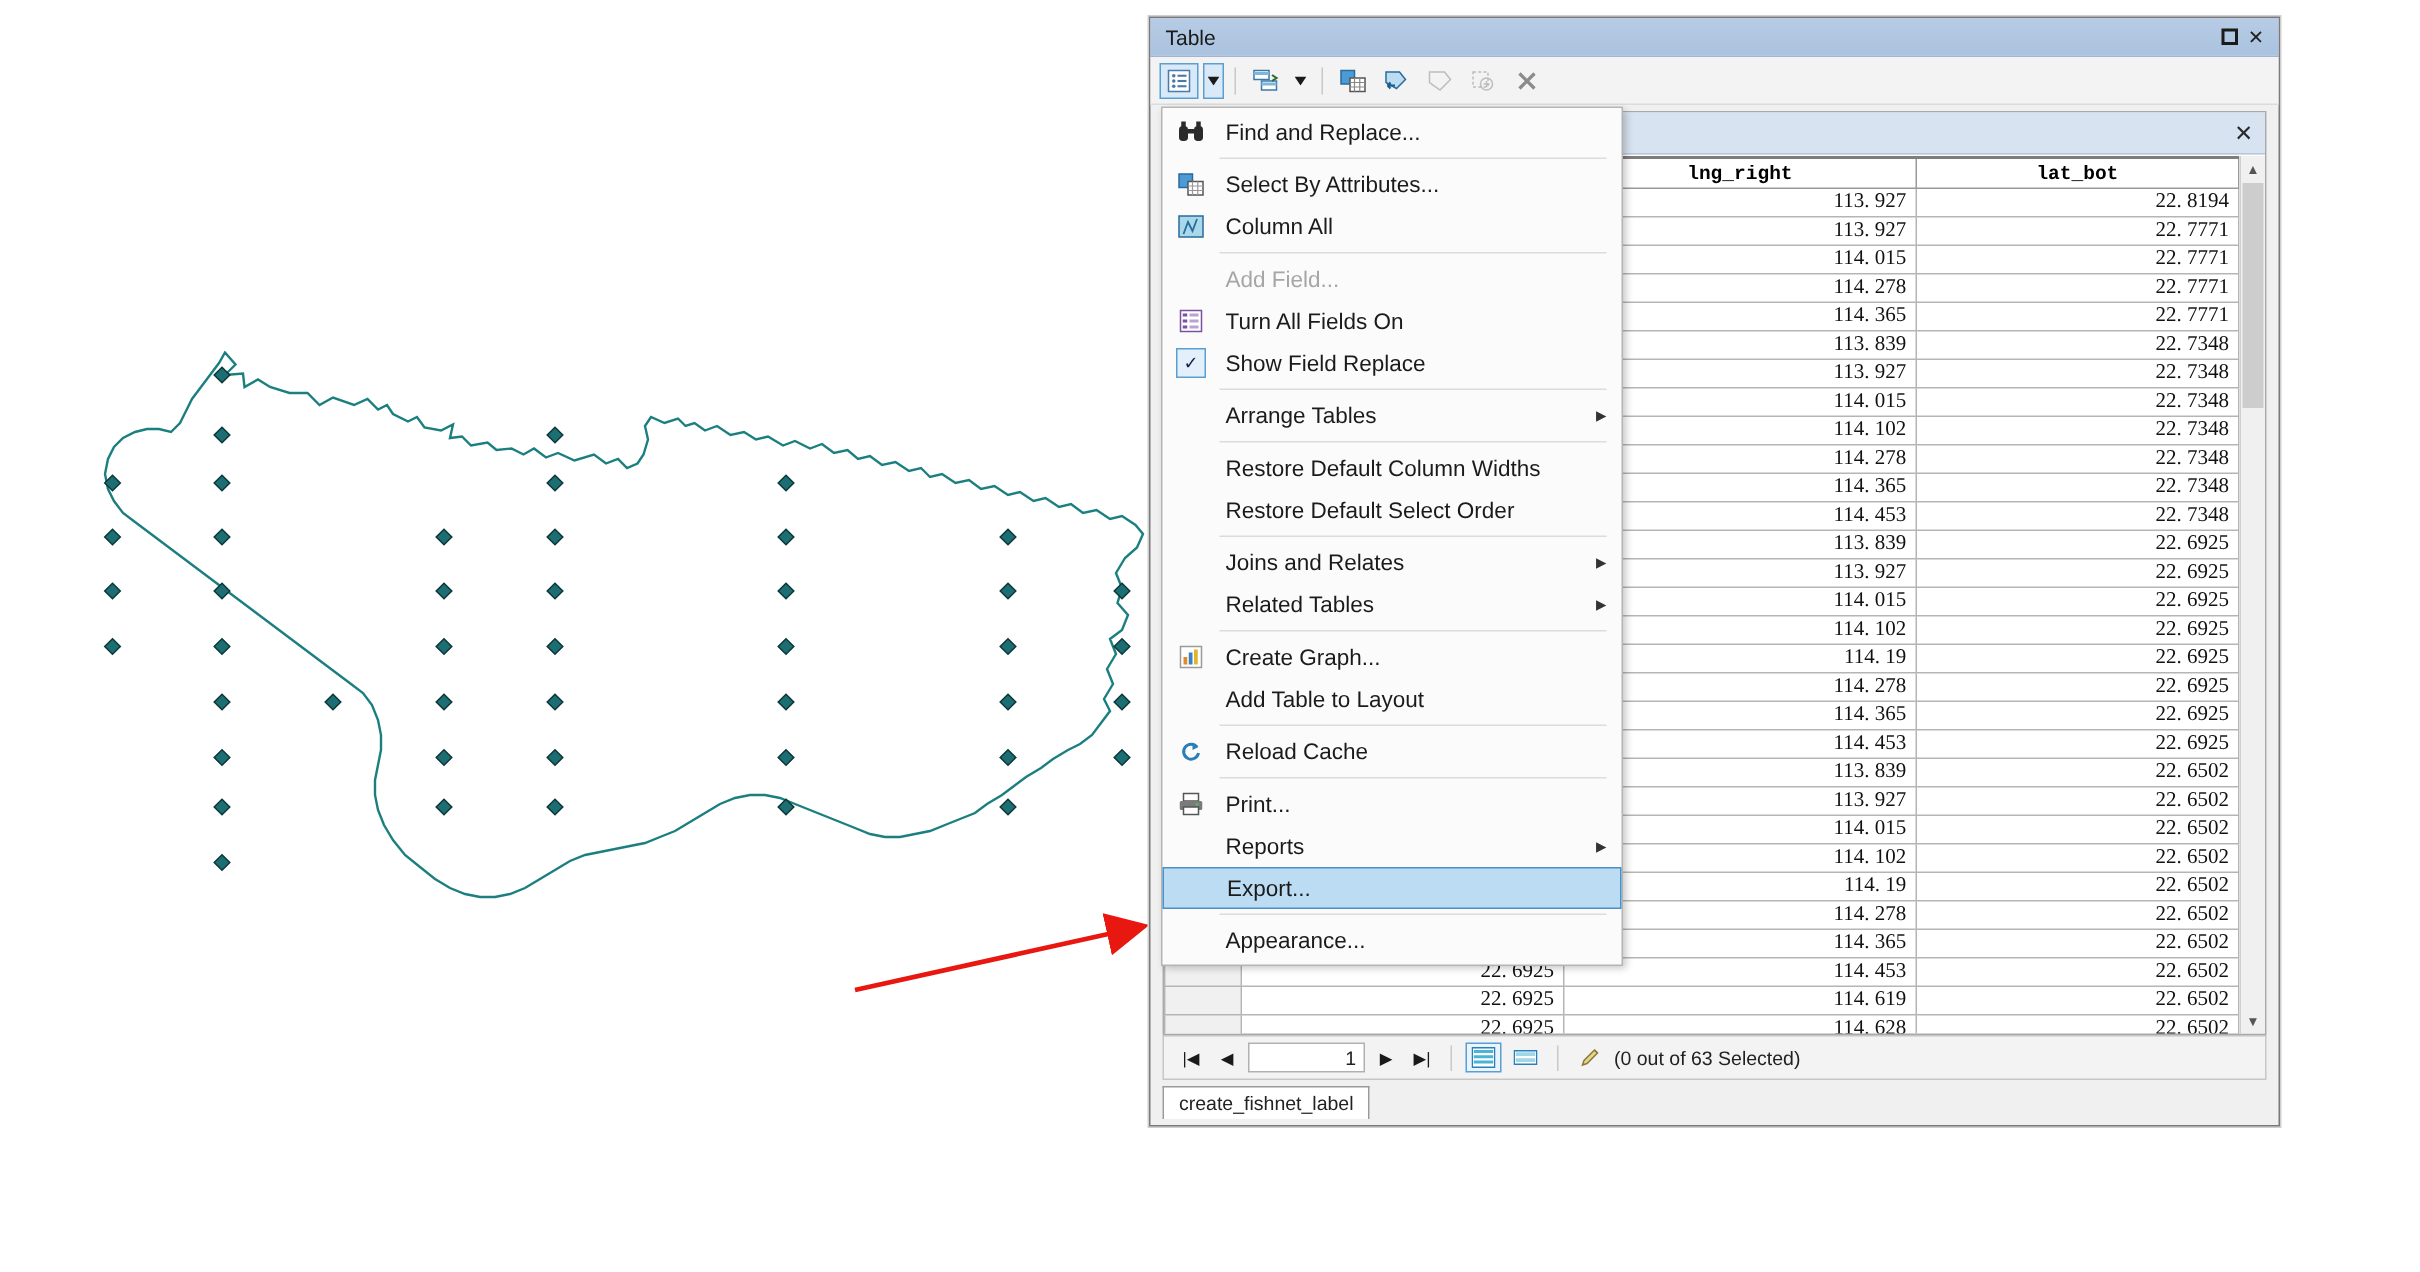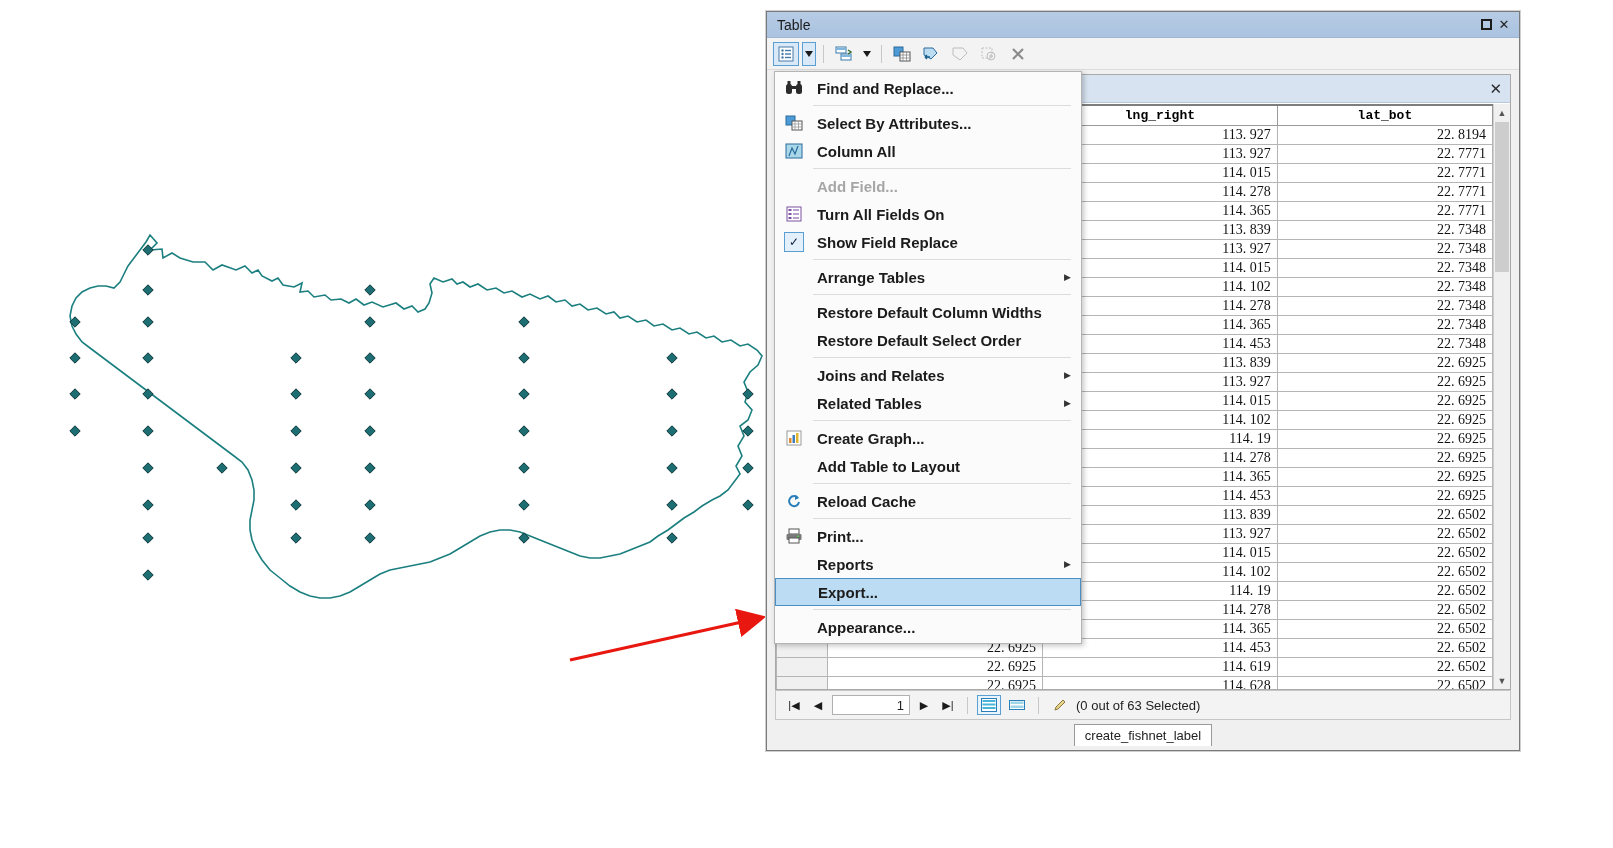--- a/index.html
+++ b/index.html
@@ -88,36 +88,36 @@
   .nav-btn { width:20px; height:20px; display:flex; align-items:center; justify-content:center;
              font-size:11px; color:#1a1a1a; }
   #rec-box { width:78px; height:20px; background:#fff; border:1px solid #b0b0b0;
              text-align:right; padding:0 5px; font-size:13px; line-height:19px; }
   .view-btn { width:24px; height:20px; display:flex; align-items:center; justify-content:center; }
   .view-btn.on { border:1px solid #5a9fd4; background:#eaf4fd; }
   .nav-sep { width:1px; height:17px; background:#c8c8c8; margin:0 5px; }
   #sel-status { font-size:13px; }
 
   
-  #tab-strip { position:absolute; left:8px; right:8px; bottom:4px; height:24px; display:flex; align-items:flex-end;justify-content:center; }
+  #tab-strip { position:absolute; left:8px; right:8px; bottom:4px; height:24px; display:flex; align-items:flex-end; }
   #table-tab {
     background:#fff; border:1px solid #9a9a9a; border-bottom:none;
     padding:3px 10px; font-size:13px; color:#222;
   }
 
   
   #table-menu {
     position:absolute; left:774px; top:71px; width:308px;
     background:#fbfbfb; border:1px solid #b4b4b4;
     box-shadow:2px 2px 5px rgba(0,0,0,.22);
     padding:2px 0; z-index:50;
   }
   .mi { display:flex; align-items:center; height:28px; padding:0 4px; position:relative; }
   .mi .ic { width:30px; height:22px; display:flex; align-items:center; justify-content:center; flex:0 0 30px; }
-  .mi .lbl { font-size:15px; color:#1b1b1b; padding-left:8px; white-space:nowrap;font-weight:bold; }
+  .mi .lbl { font-size:15px; color:#1b1b1b; padding-left:8px; white-space:nowrap; }
   .mi.disabled .lbl { color:#a6a6a6; }
   .mi.selected { background:#bcdcf4; border:1px solid #4a90c4; height:28px; }
   .mi .arrow { position:absolute; right:10px; font-size:9px; color:#333; }
   .mi-sep { height:1px; background:#dcdcdc; margin:3px 10px 3px 38px; }
   .chk { width:20px; height:20px; border:1px solid #5a9fd4; background:#e3f0fb;
          display:flex; align-items:center; justify-content:center; font-size:12px; color:#124; }
 
   
   .ic svg { display:block; }
   .watermark { position:absolute; right:18px; bottom:18px; font-size:11px; color:#f4f4f4; }

